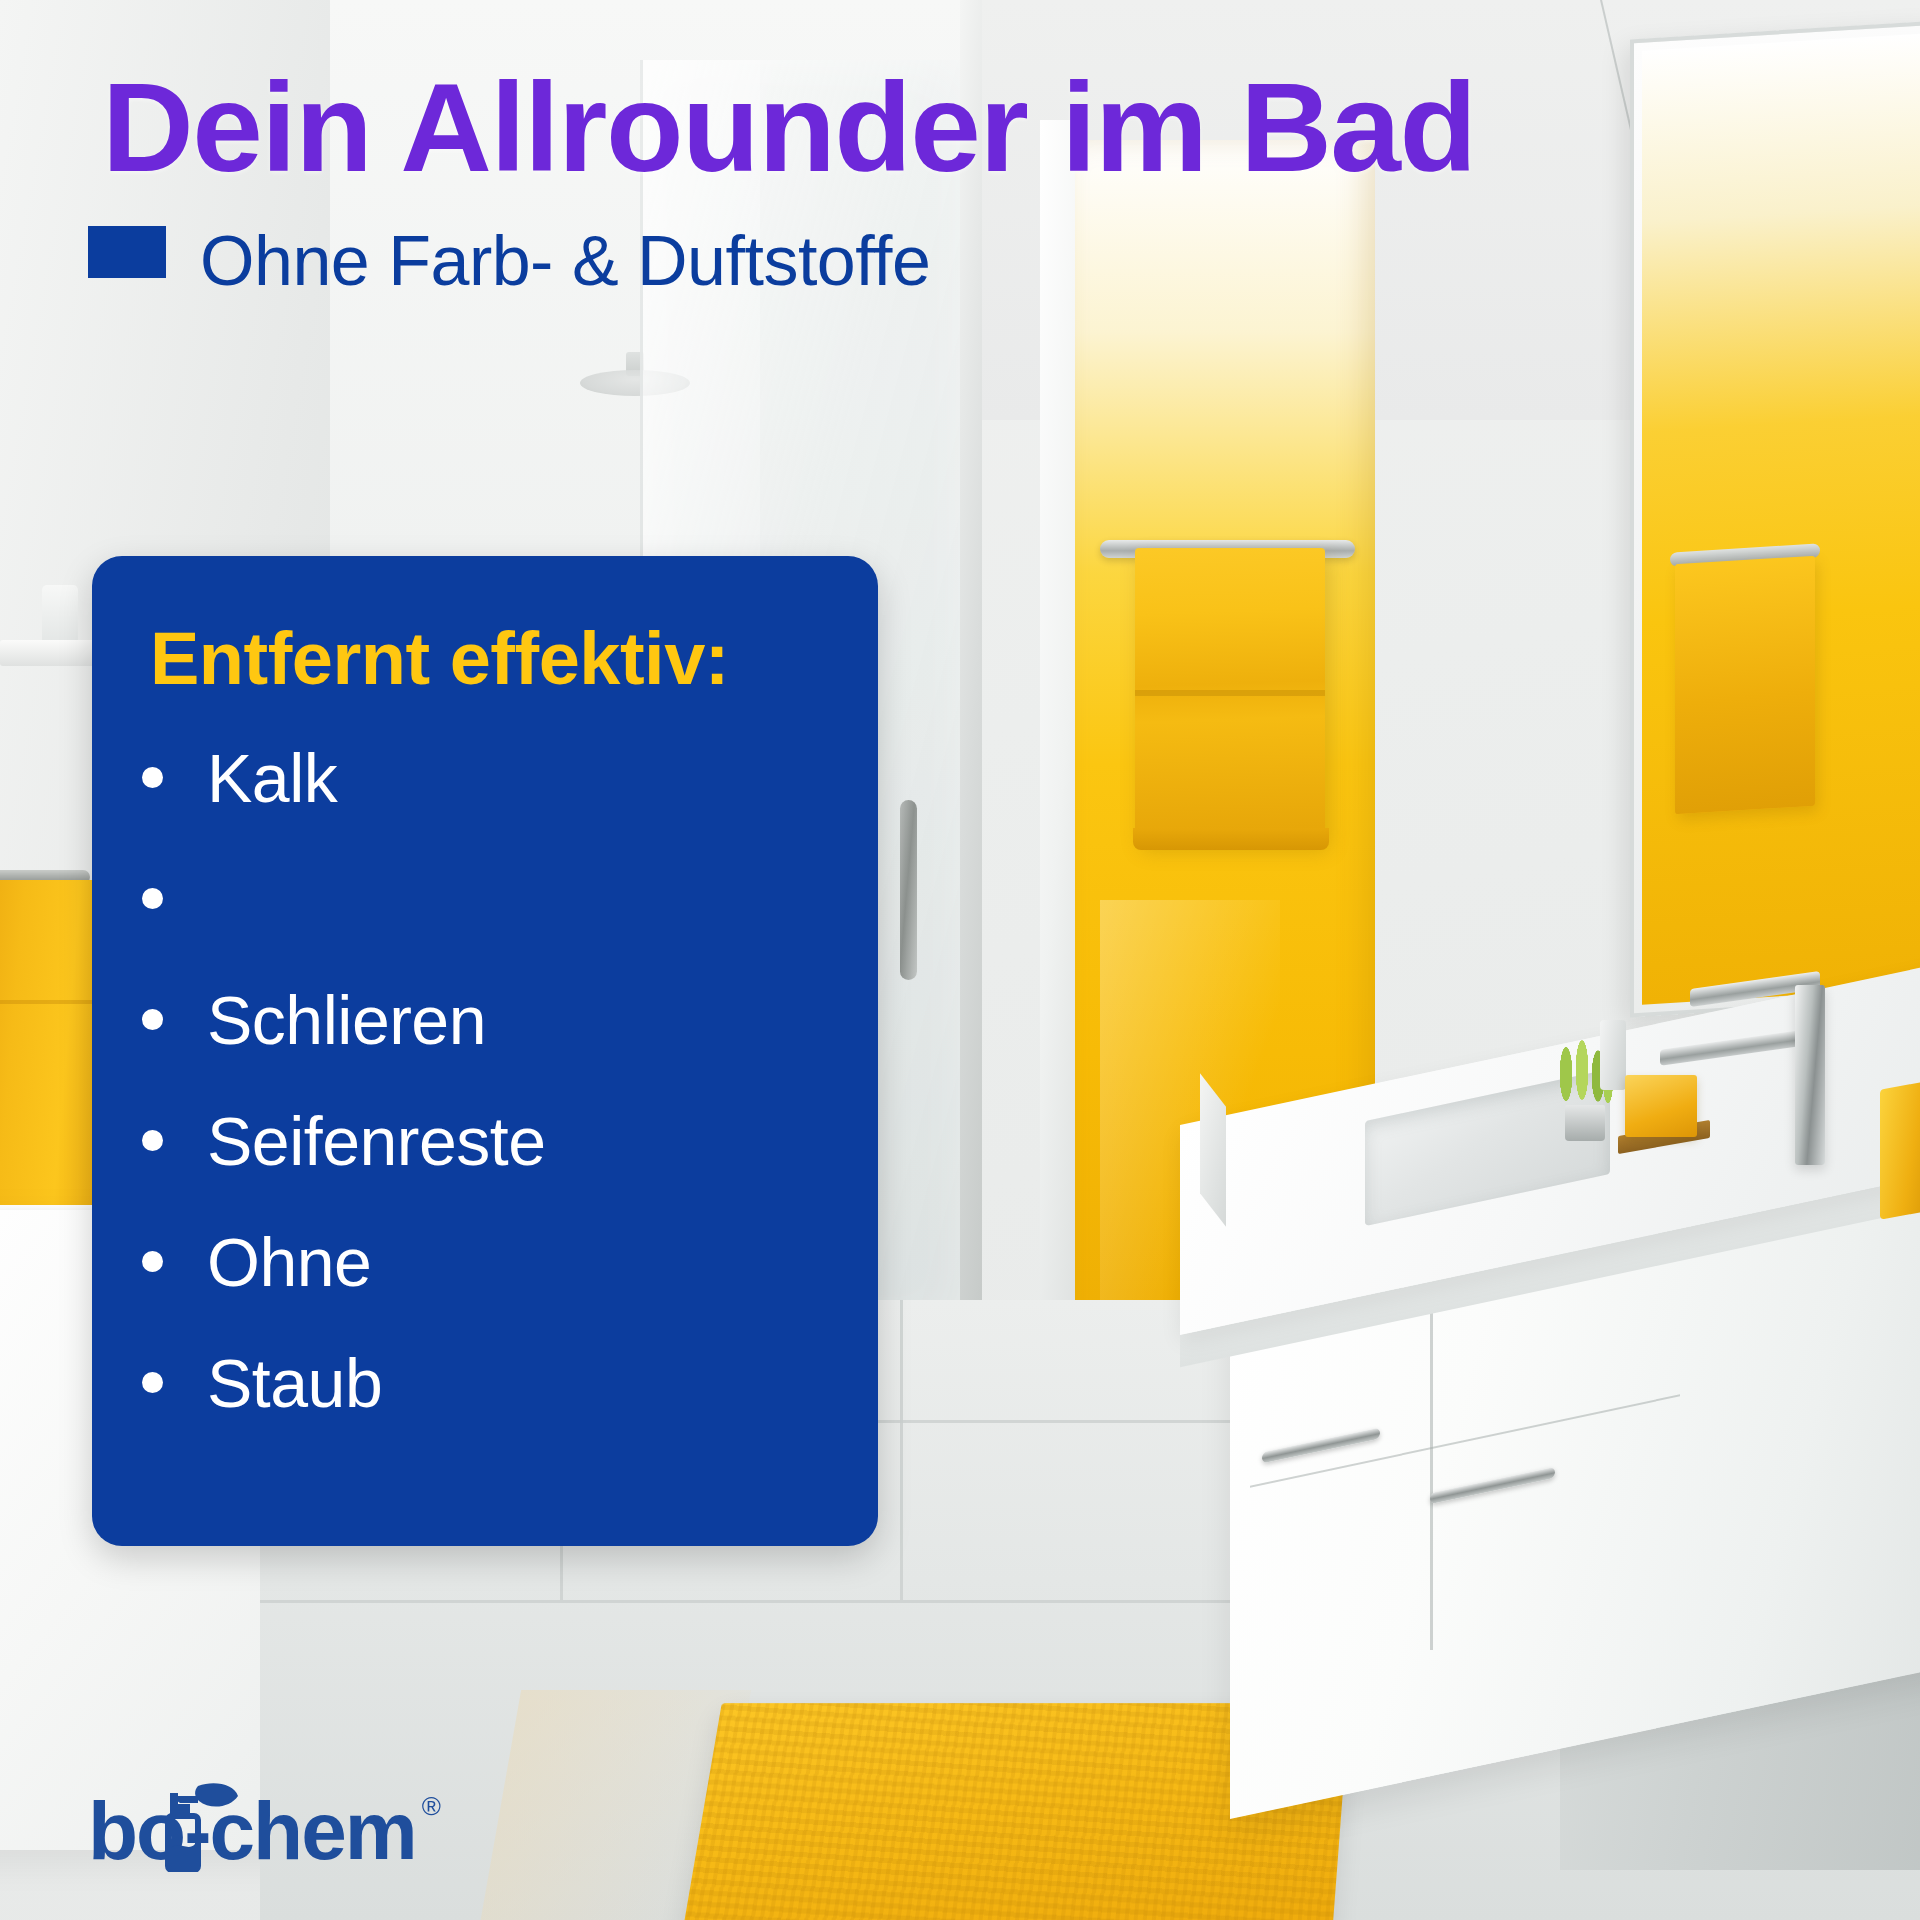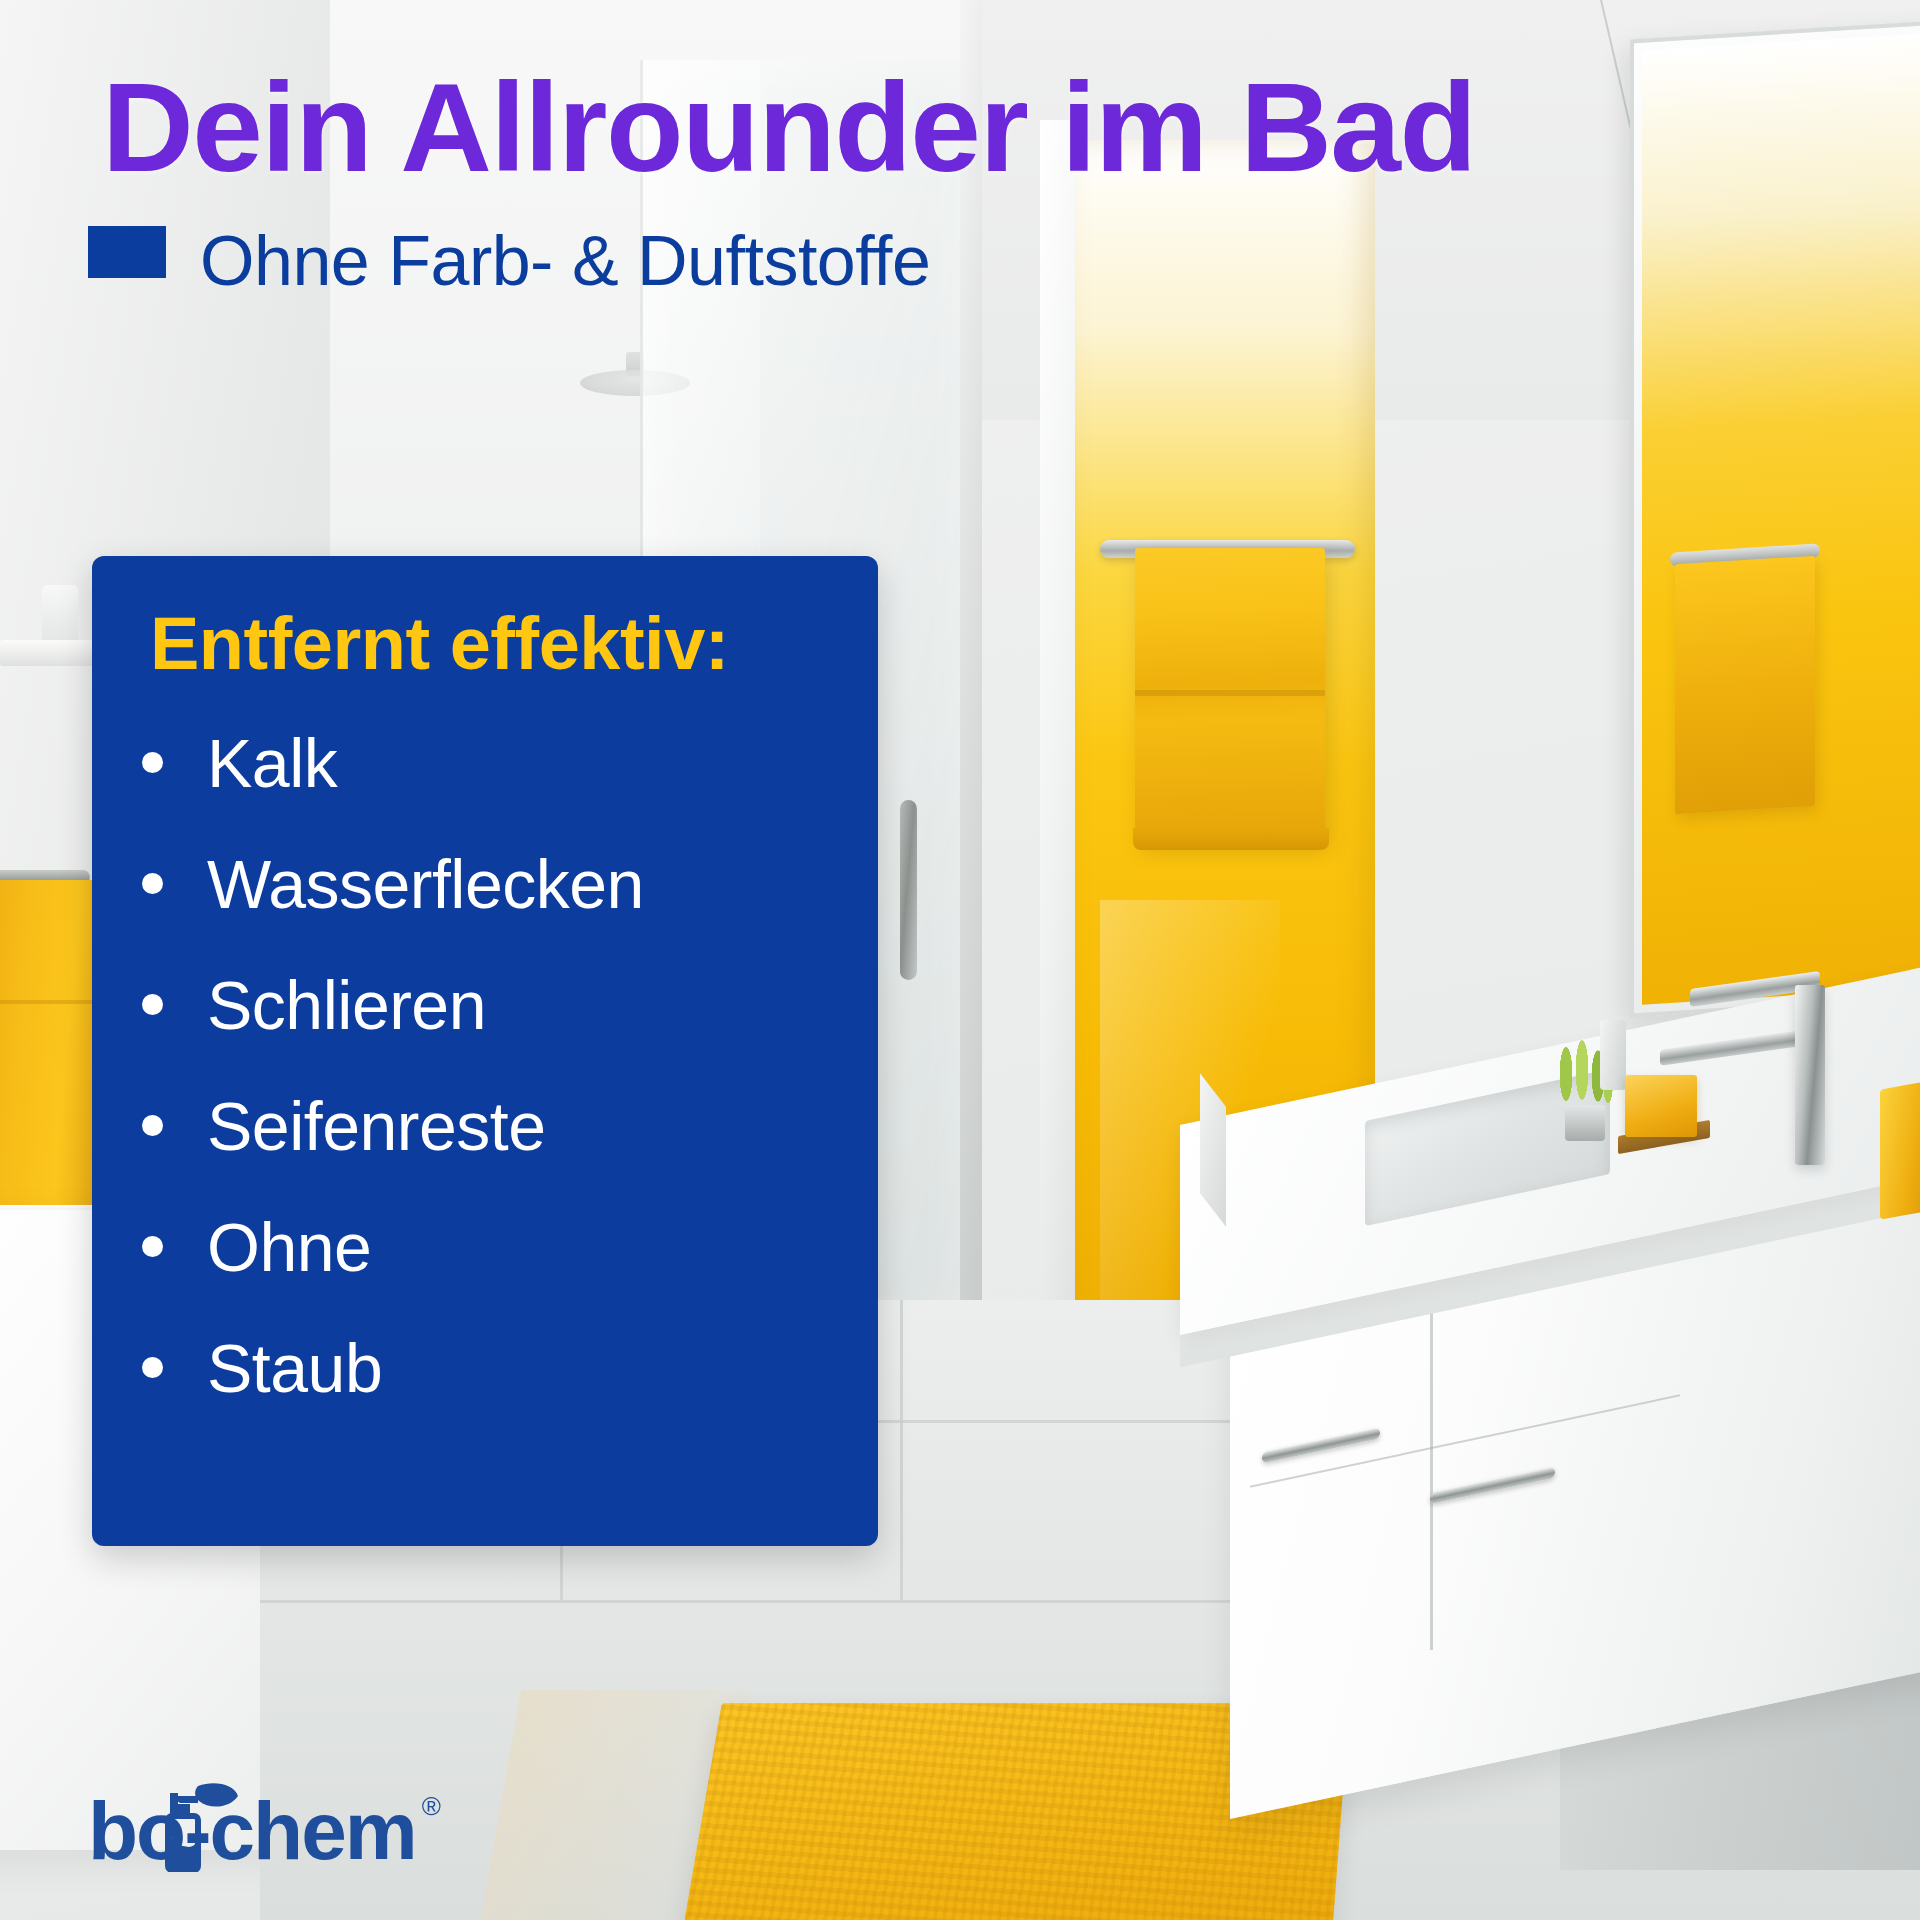--- a/index.html
+++ b/index.html
@@ -474,24 +474,24 @@
     white-space: nowrap;
   }
 
   
   .card {
     position: absolute;
     left: 92px; top: 556px;
     width: 786px;
     height: 990px;
     background: #0C3D9E;
-    border-radius: 12px;
+    border-radius: 30px;
     box-shadow: 0 12px 34px rgba(0,0,0,.18);
     box-sizing: border-box;
-    padding: 47px 0 0 0;
+    padding: 62px 0 0 0;
   }
   .card-title {
     margin: 0 0 10px 58px;
     font-size: 74px;
     line-height: 1.1;
     font-weight: 700;
     color: #FFC711;
     letter-spacing: -0.5px;
   }
   .card-list {
@@ -638,21 +638,20 @@
   <div class="card">
     <h3 class="card-title">Entfernt effektiv:</h3>
 
     <ul class="card-list">
       <li>
         <span class="bullet-dot"></span>
         <span class="bullet-label">Kalk</span>
       </li>
       <li>
         <span class="bullet-dot"></span>
-        <span class="bullet-label">Wasserflecken</span>
       </li>
       <li>
         <span class="bullet-dot"></span>
         <span class="bullet-label">Schlieren</span>
       </li>
       <li>
         <span class="bullet-dot"></span>
         <span class="bullet-label">Seifenreste</span>
       </li>
       <li>

